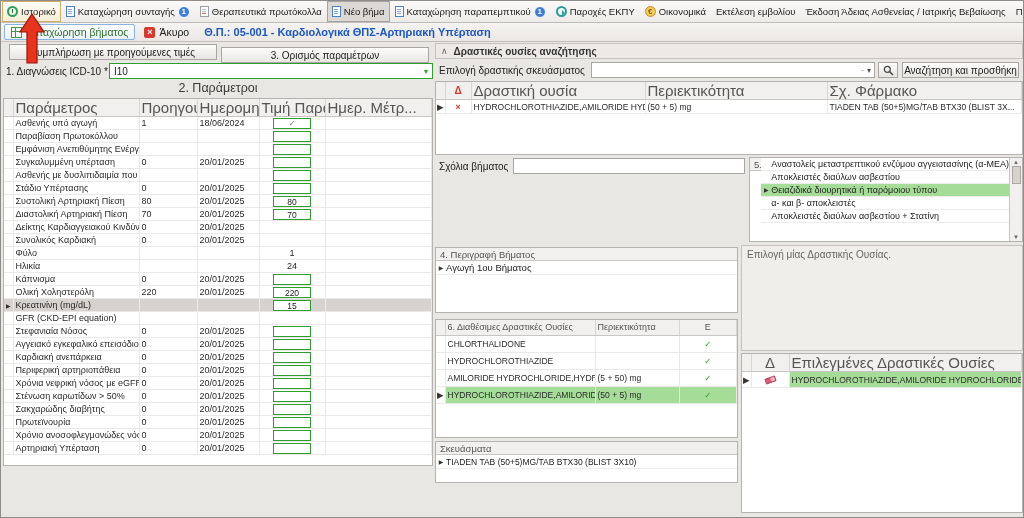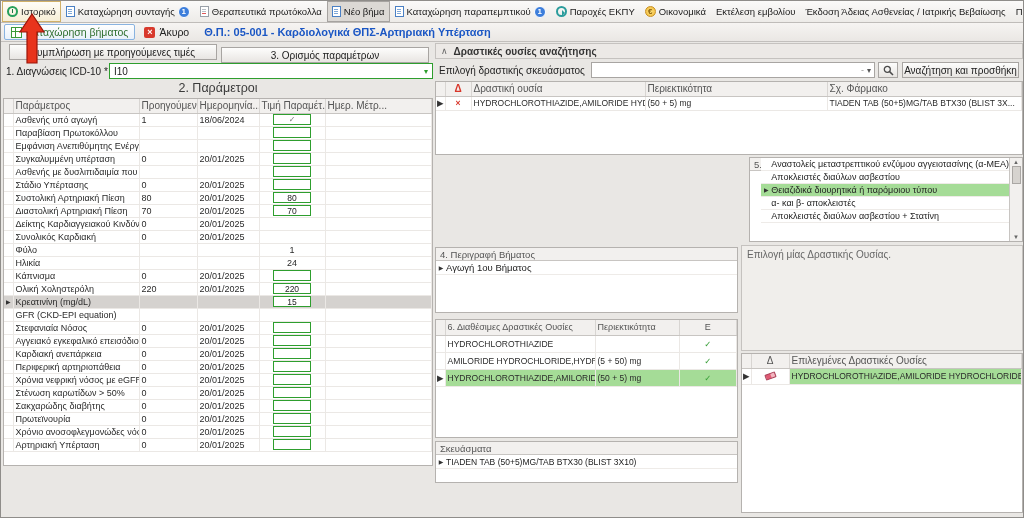--- a/index.html
+++ b/index.html
@@ -41,21 +41,21 @@
 .lbtn{position:absolute;height:16px;background:linear-gradient(#fdfdfc,#e8e5e2);border:1px solid #a8a5a2;font-size:10px;display:flex;align-items:center;justify-content:center;color:#222;white-space:nowrap;overflow:hidden}
 #btn-fill{left:6px;top:1px;width:208px}
 #btn-define{left:218px;top:4px;width:208px}
 #diag-row{position:absolute;left:0;top:20px;width:430px;height:16px;display:flex;align-items:center}
 #diag-label{font-size:10px;width:106px;padding-left:3px;white-space:nowrap}
 #diag-combo{flex:1;height:16px;border:1px solid #2e9e2e;background:#fff;display:flex;align-items:center;padding:0 4px;font-size:10px}
 #diag-combo .arrow{margin-left:auto;color:#2e9e2e;font-size:8px}
 #params-title{position:absolute;left:0;top:38px;width:430px;height:16px;text-align:center;font-size:12.5px;font-weight:normal;color:#3a3a3a}
 #param-grid{position:absolute;left:0;top:55px;width:430px;height:368px;background:#fff;border:1px solid #b5b2af}
 table{border-collapse:collapse;table-layout:fixed;width:100%}
-th{font-weight:normal;background:#f2f0ee;border-right:1px solid #d8d5d2;border-bottom:1px solid #c8c5c2;font-size:10px;color:#555;text-align:left;padding:0 2px;overflow:hidden;white-space:nowrap;height:14px}
+th{font-weight:normal;background:#f2f0ee;border-right:1px solid #d8d5d2;border-bottom:1px solid #c8c5c2;font-size:15px;color:#555;text-align:left;padding:0 2px;overflow:hidden;white-space:nowrap;height:14px}
 td{border-right:1px solid #ebe8e5;border-bottom:1px solid #ebe8e5;font-size:9px;color:#2a2a2a;padding:0 2px;overflow:hidden;white-space:nowrap}
 #param-grid td{height:13px}
 .prow.sel td{background:#d5d2cf}
 .c-ind{width:9px;text-align:center;font-size:6px;color:#333;padding:0}
 .c-name{width:126px}.c-prev{width:58px}.c-date{width:62px}
 .c-val{width:66px;text-align:center}
 .c-mdate{width:auto}
 .vbox{width:38px;height:11px;border:1px solid #2e9e2e;background:#fff;margin:0 auto;font-size:8.5px;line-height:10px;text-align:center;color:#222}
 .vcheck{color:#777;font-size:8px}
 
@@ -493,20 +493,24 @@
             <td class="c-ind">▶</td>
             <td class="c-del">×</td>
             <td class="c-sub">HYDROCHLOROTHIAZIDE,AMILORIDE HYDROCHLORIDE</td>
             <td class="c-str">(50 + 5) mg</td>
             <td class="c-drug">TIADEN TAB (50+5)MG/TAB BTX30 (BLIST 3X...</td>
           </tr>
         </tbody>
     </table>
   </div>
 
+  <div id="comments-row">
+    <span id="comments-label">Σχόλια βήματος</span>
+    <input id="comments-input" value="" style="">
+  </div>
 
   <div id="groups-panel">
     <div id="groups-main">
       <div id="groups-title">5. Ομάδες Ουσιών</div>
       <div id="groups-list">
           <div class="litem">
             <span class="lind"></span>
             <span class="ltxt">Αναστολείς μεταστρεπτικού ενζύμου αγγειοτασίνης (α-ΜΕΑ)</span>
           </div>
           <div class="litem">
@@ -554,20 +558,26 @@
         <tr>
           <th class="c-ind"></th>
           <th class="c-aname">6. Διαθέσιμες Δραστικές Ουσίες</th>
           <th class="c-astr">Περιεκτικότητα</th>
           <th class="c-appr">Ε</th>
         </tr>
       </thead>
       <tbody id="avail-body">
           <tr class="arow">
             <td class="c-ind"></td>
+            <td class="c-aname">CHLORTHALIDONE</td>
+            <td class="c-astr"></td>
+            <td class="c-appr">✓</td>
+          </tr>
+          <tr class="arow">
+            <td class="c-ind"></td>
             <td class="c-aname">HYDROCHLOROTHIAZIDE</td>
             <td class="c-astr"></td>
             <td class="c-appr">✓</td>
           </tr>
           <tr class="arow">
             <td class="c-ind"></td>
             <td class="c-aname">AMILORIDE HYDROCHLORIDE,HYDROCHLO...</td>
             <td class="c-astr">(5 + 50) mg</td>
             <td class="c-appr">✓</td>
           </tr>

